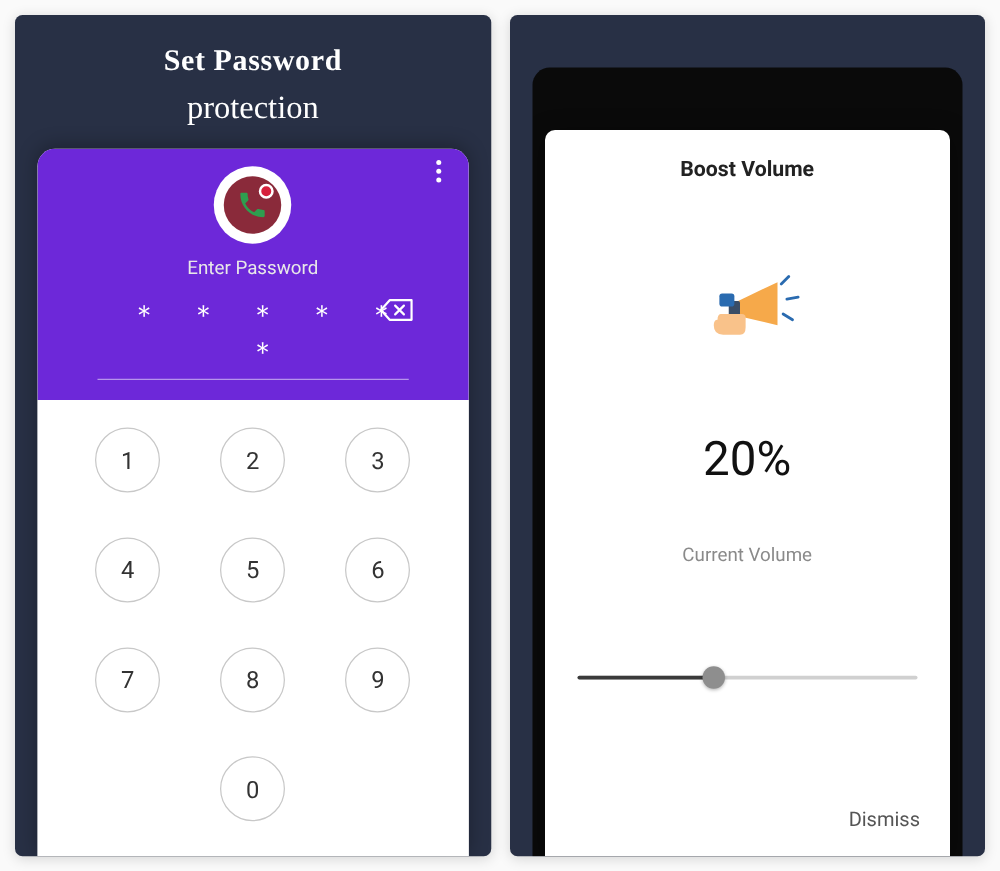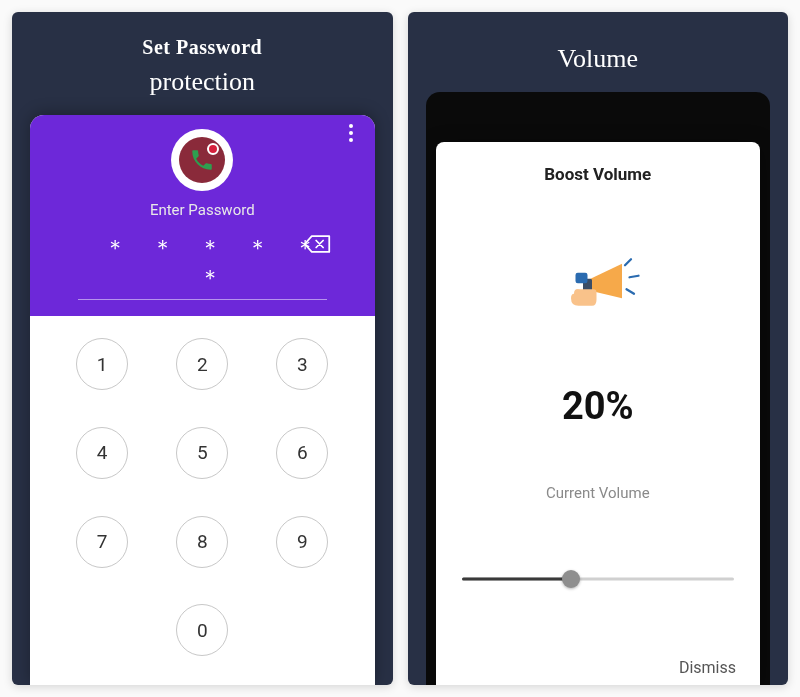--- a/index.html
+++ b/index.html
@@ -21,21 +21,21 @@
     flex-direction: column;
     box-shadow: 0 2px 10px rgba(0,0,0,0.15);
     position: relative;
   }
   .panel-header {
     text-align: center;
     color: #fff;
     padding: 24px 10px 18px;
   }
   .panel-header .line1 {
-    font-size: 20px;
+    font-size: 24px;
     font-weight: 700;
     font-family: Georgia, "Times New Roman", serif;
     letter-spacing: 0.5px;
   }
   .panel-header .line2 {
     font-size: 26px;
     font-weight: 400;
     font-family: Georgia, "Times New Roman", serif;
     margin-top: 8px;
   }
@@ -156,24 +156,24 @@
     gap:41px;
   }
   .dialog-title {
     text-align:center; font-weight:700; font-size:17px; color:#222;
   }
   .mega-wrap {
     display:flex; justify-content:center; margin-top:30px;
   }
   .mega-wrap svg { width:90px; height:70px; }
   .vol-percent {
-    text-align:center; font-size:38px; font-weight:700; margin-top:18px; color:#111;
+    text-align:center; font-size:38px; font-weight:400; margin-top:18px; color:#111;
   }
   .vol-caption {
-    text-align:center; color:#8a8a8a; font-size:15px; margin-top:15px;
+    text-align:center; color:#8a8a8a; font-size:15px; margin-top:4px;
   }
   .slider {
     margin:36px 6px 0;
     position:relative;
     height:24px;
   }
   .slider-track {
     position:absolute; left:0; right:0; top:50%; transform:translateY(-50%);
     height:3px; background:#d0d0d0; border-radius:2px;
   }
@@ -246,21 +246,20 @@
       <div class="key">9</div>
       <div class="key key-empty"></div>
       <div class="key">0</div>
       <div class="key key-empty"></div>
     </div>
   </div>
 </div>
 
 <div class="panel">
   <div class="panel-header">
-    <div class="line2">Volume</div>
   </div>
 
   <div class="phone-frame">
     <div class="dialog">
       <div class="dialog-title">Boost Volume</div>
 
       <div class="mega-wrap">
         <svg viewBox="0 0 120 90">
 
           <g stroke="#2a6bb0" stroke-width="3" stroke-linecap="round">

